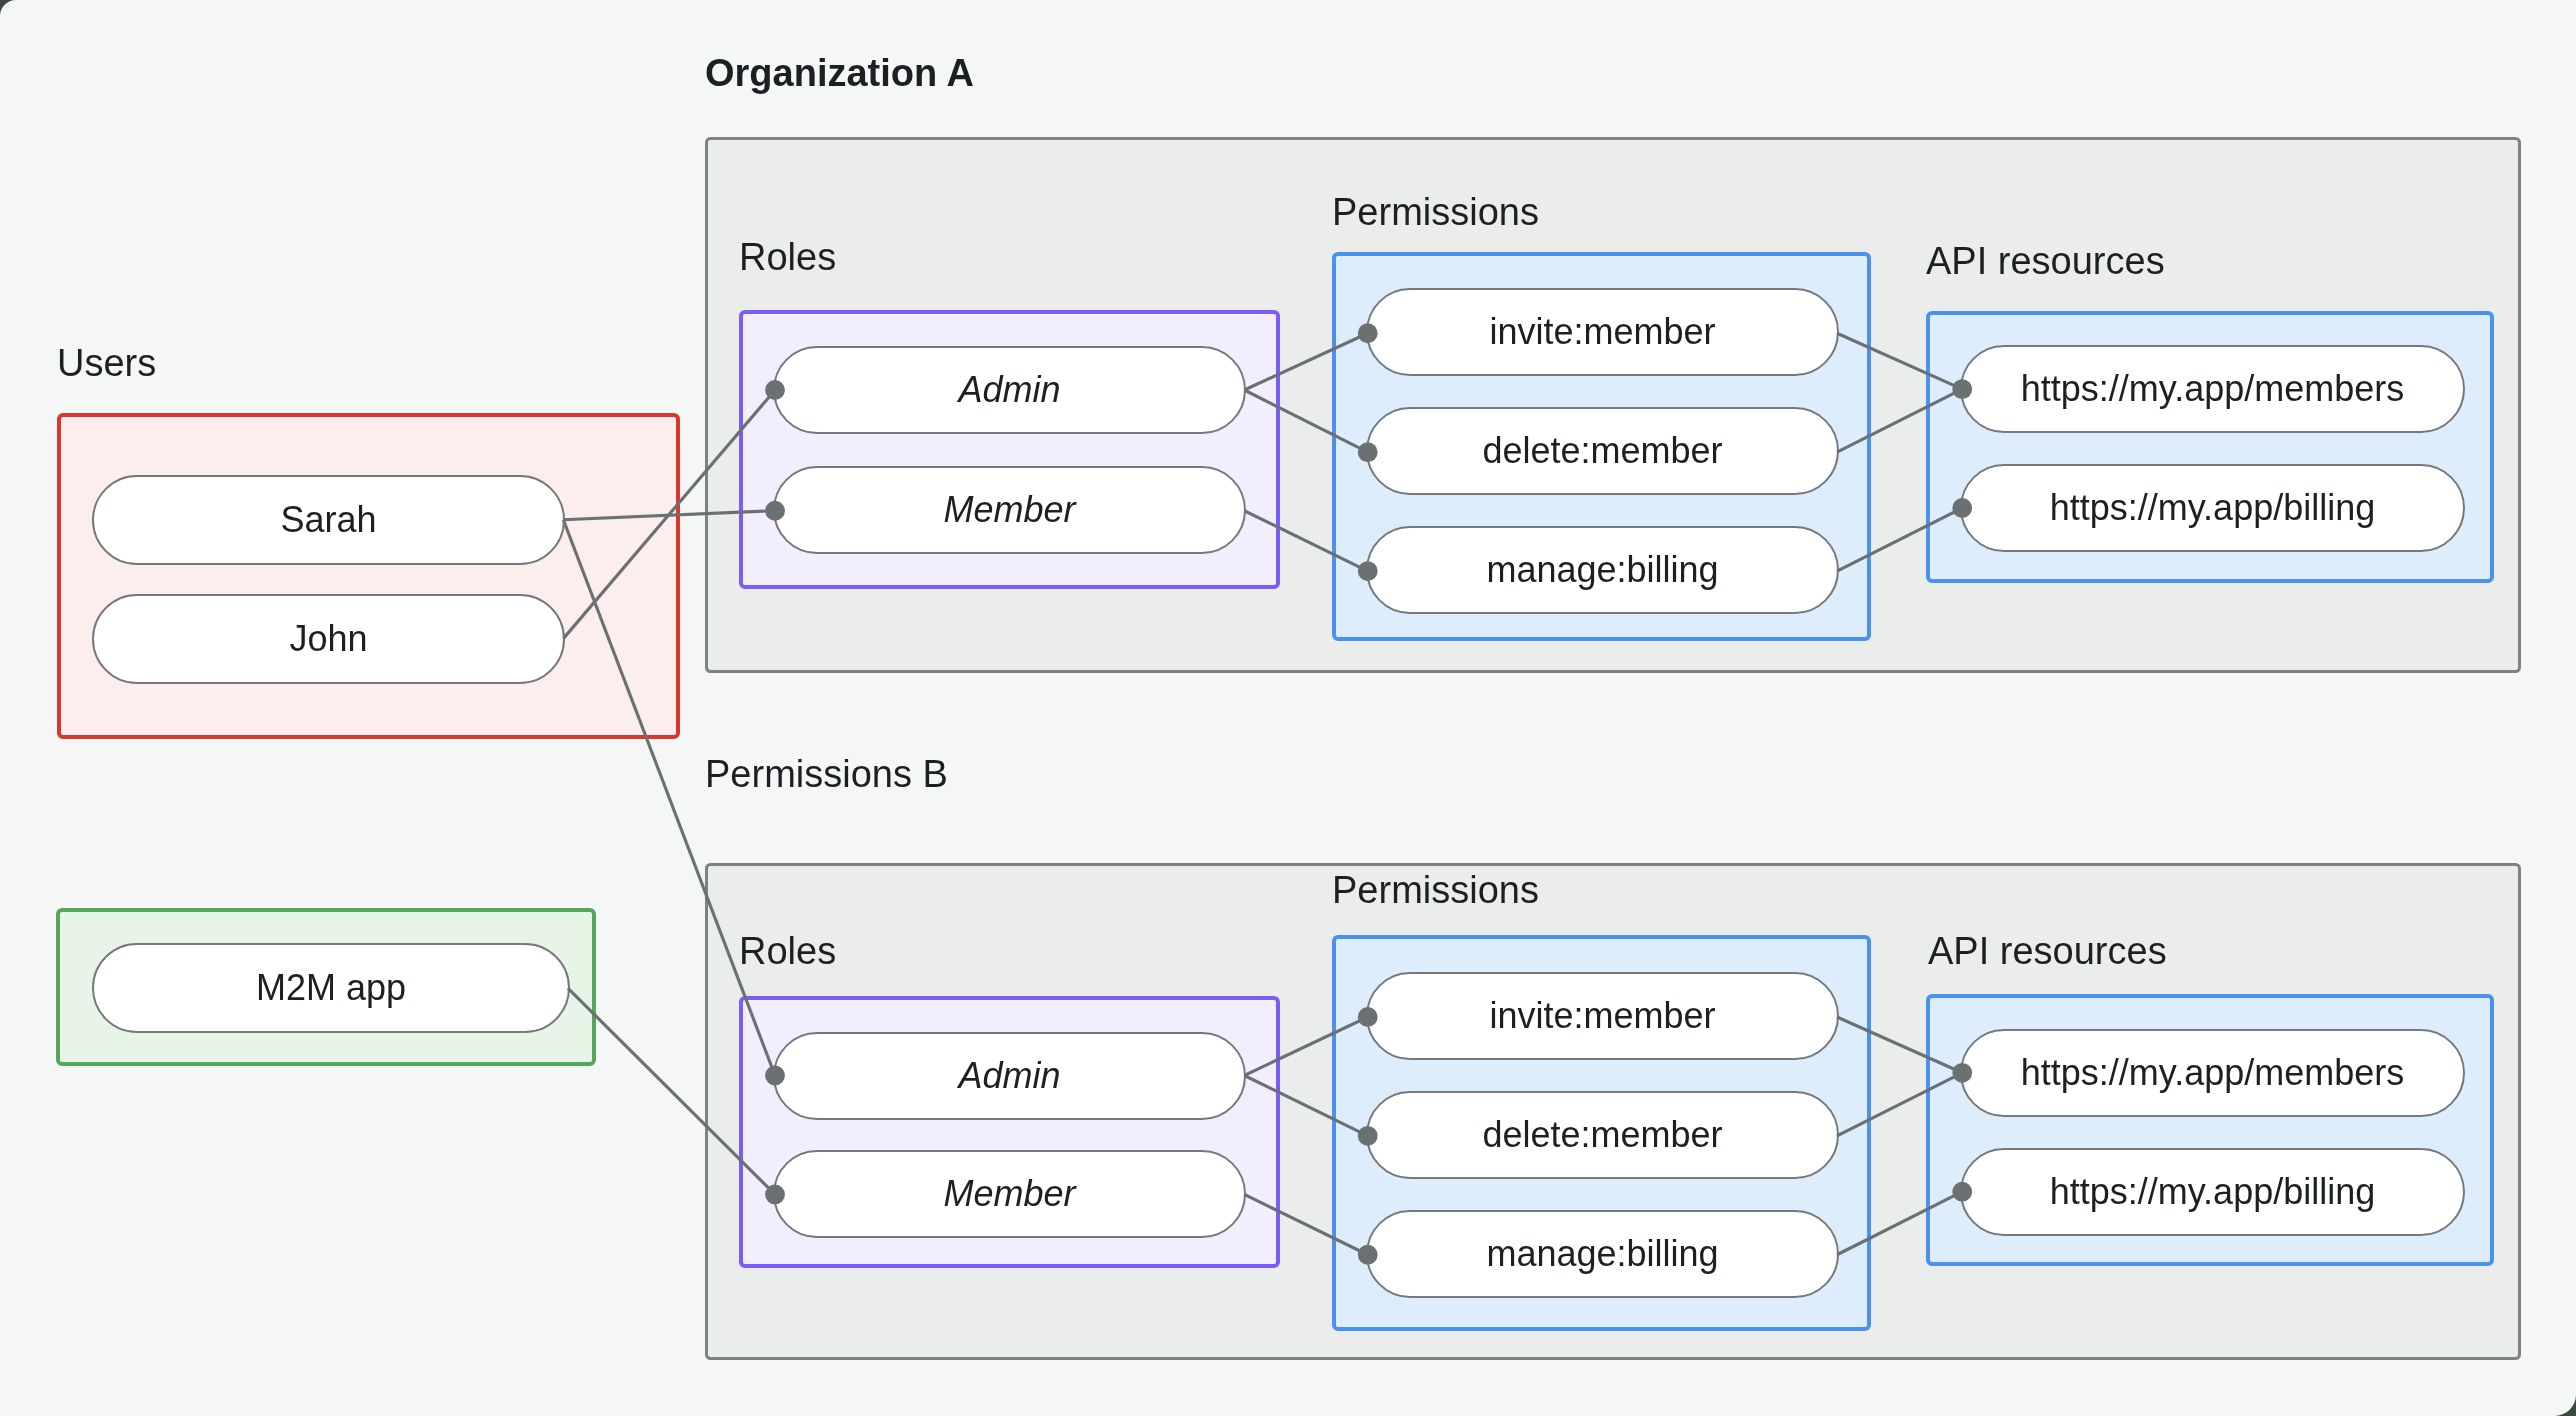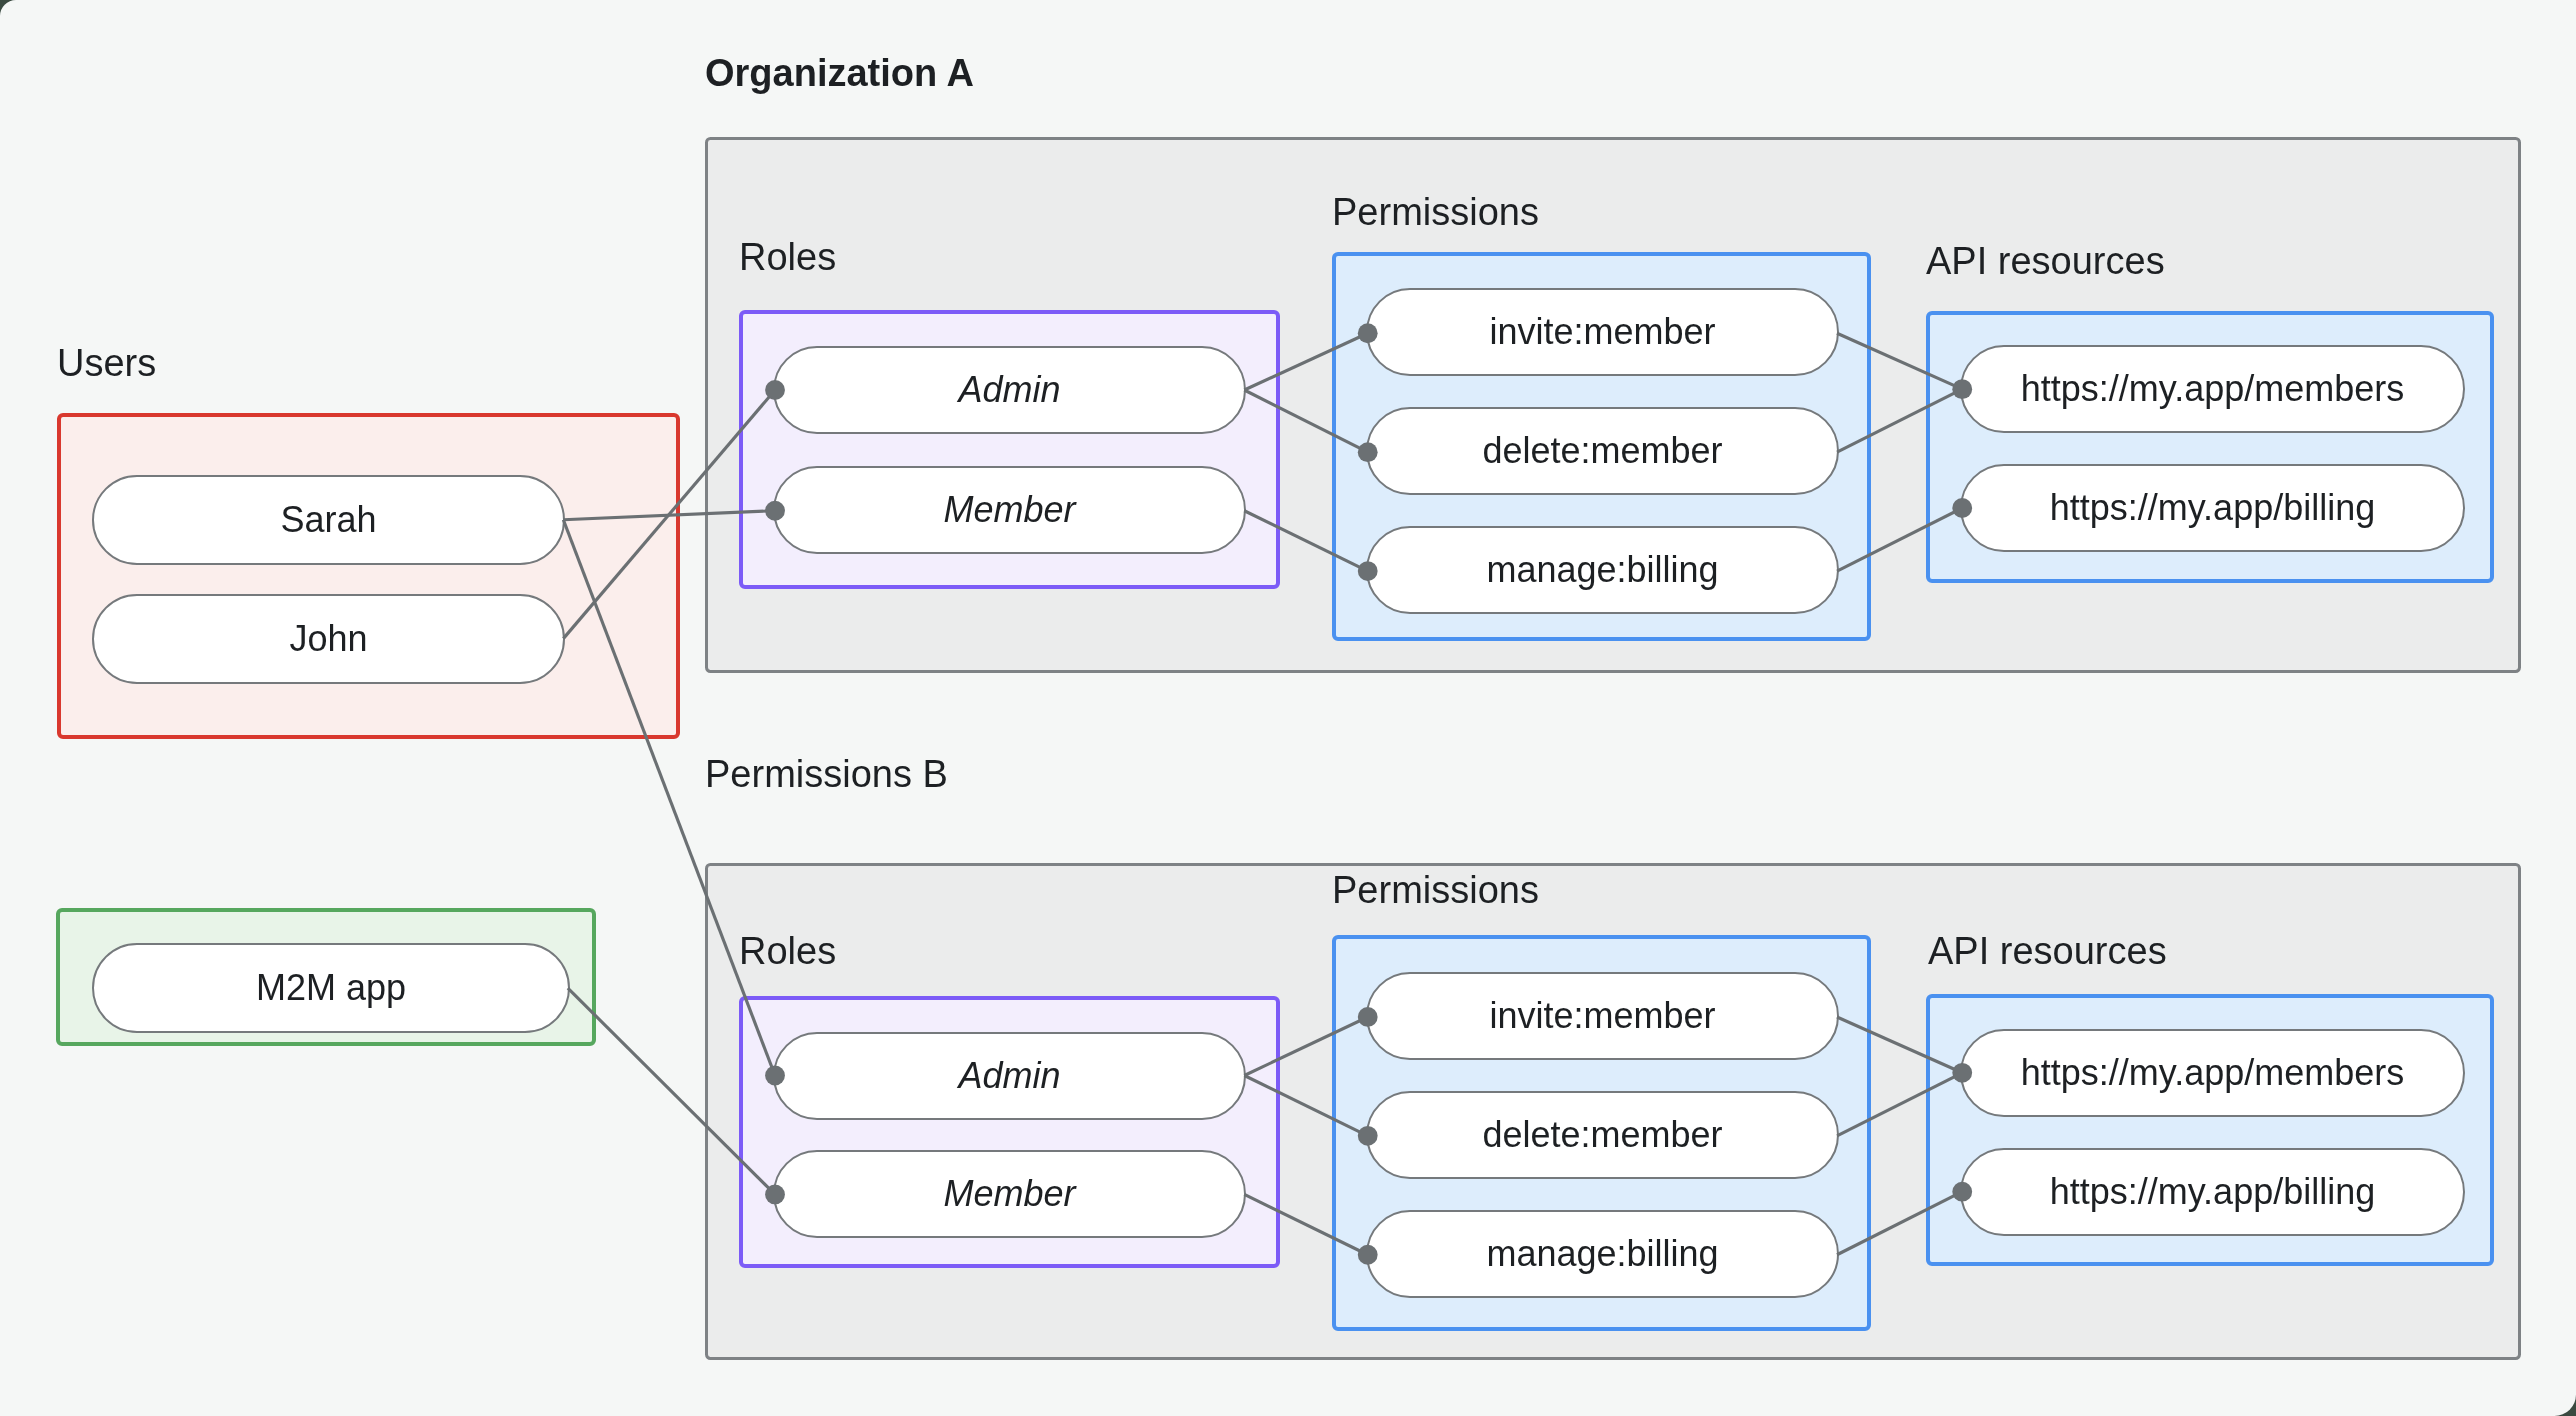--- a/index.html
+++ b/index.html
@@ -76,21 +76,21 @@
 <body>
 
 <div class="canvas">
 
   <div class="sec-label" style="left:57px; top:342px;">Users</div>
   <div class="group users" style="left:57px; top:413px; width:623px; height:326px;">
     <div class="pill" style="left:31px; top:58px; width:473px; height:90px;">Sarah</div>
     <div class="pill" style="left:31px; top:177px; width:473px; height:90px;">John</div>
   </div>
 
-  <div class="group m2m" style="left:56px; top:908px; width:540px; height:138px;">
+  <div class="group m2m" style="left:56px; top:908px; width:540px; height:158px;">
     <div class="pill" style="left:32px; top:31px; width:478px; height:90px;">M2M app</div>
   </div>
 
   <div class="sec-label" style="left:705px; top:52px;font-weight:bold;">Organization A</div>
   <div class="group org" style="left:705px; top:137px; width:1816px; height:536px;"></div>
 
   <div class="sec-label" style="left:739px; top:236px;">Roles</div>
   <div class="group roles" style="left:739px; top:310px; width:541px; height:279px;">
     <div class="pill" style="left:30px; top:32px; width:473px; height:88px;">Admin</div>
     <div class="pill" style="left:30px; top:152px; width:473px; height:88px;">Member</div>

